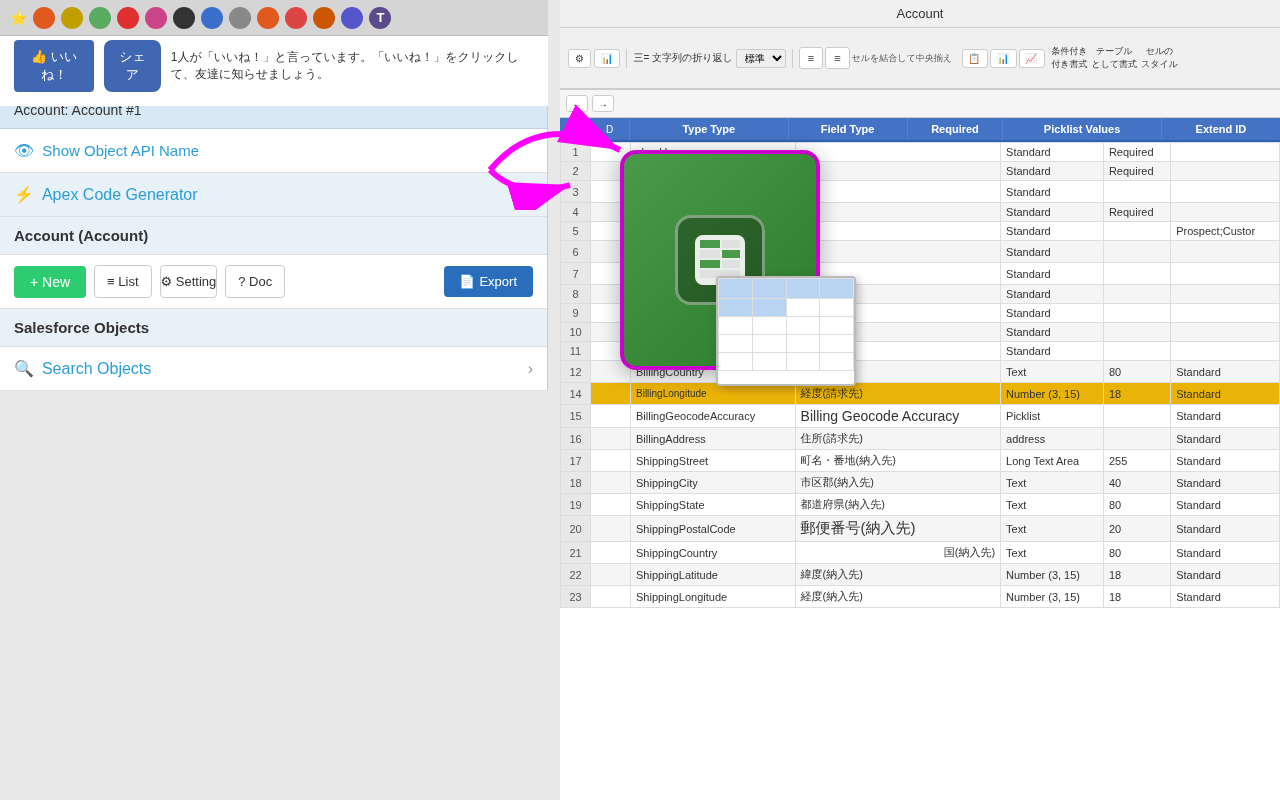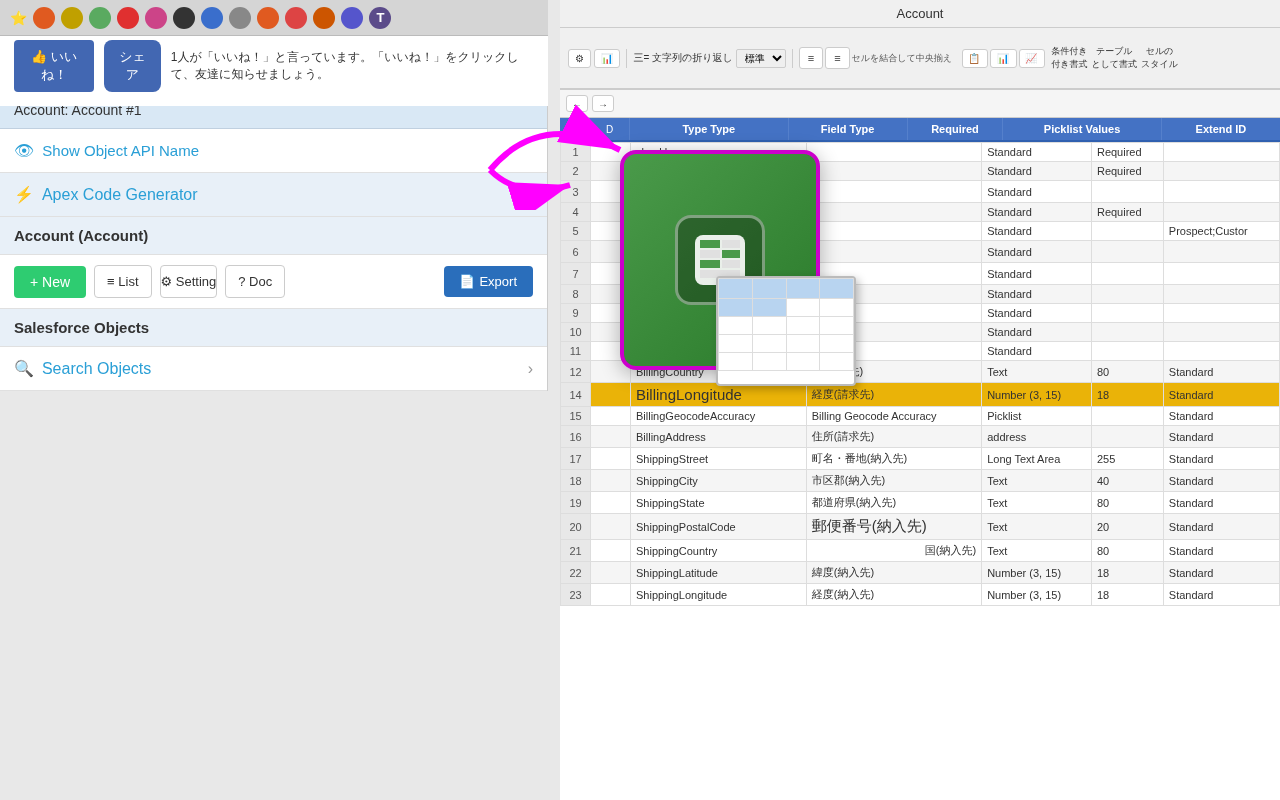--- a/index.html
+++ b/index.html
@@ -532,31 +532,31 @@
           <td style="border: 1px solid rgb(221, 221, 221); padding: 3px 5px; font-size: 11px; color: rgb(51, 51, 51); white-space: nowrap; width: 40px; text-align: center;"></td>
           <td style="border: 1px solid rgb(221, 221, 221); padding: 3px 5px; font-size: 11px; color: rgb(51, 51, 51); white-space: nowrap; text-align: left;">BillingCountry</td>
           <td style="border: 1px solid rgb(221, 221, 221); padding: 3px 5px; font-size: 11px; color: rgb(51, 51, 51); white-space: nowrap; text-align: left;">国(請求先)</td>
           <td style="border: 1px solid rgb(221, 221, 221); padding: 3px 5px; font-size: 11px; color: rgb(51, 51, 51); white-space: nowrap; text-align: left;">Text</td>
           <td style="border: 1px solid rgb(221, 221, 221); padding: 3px 5px; font-size: 11px; color: rgb(51, 51, 51); white-space: nowrap; text-align: left;">80</td>
           <td style="border: 1px solid rgb(221, 221, 221); padding: 3px 5px; font-size: 11px; color: rgb(51, 51, 51); white-space: nowrap; text-align: left;">Standard</td>
         </tr>
         <tr style="background: #eab308;">
           <td style="border: 1px solid rgb(221, 221, 221); padding: 3px 5px; font-size: 11px; color: rgb(85, 85, 85); white-space: nowrap; width: 30px; text-align: center; background: rgb(232, 232, 232);">14</td>
           <td style="border: 1px solid rgb(221, 221, 221); padding: 3px 5px; font-size: 11px; color: rgb(51, 51, 51); white-space: nowrap; width: 40px; text-align: center;"></td>
-          <td style="border: 1px solid rgb(221, 221, 221); padding: 3px 5px; font-size: 15px; color: rgb(51, 51, 51); white-space: nowrap; text-align: left;">BillingLongitude</td>
+          <td style="border: 1px solid rgb(221, 221, 221); padding: 3px 5px; font-size: 10px; color: rgb(51, 51, 51); white-space: nowrap; text-align: left;">BillingLongitude</td>
           <td style="border: 1px solid rgb(221, 221, 221); padding: 3px 5px; font-size: 11px; color: rgb(51, 51, 51); white-space: nowrap; text-align: left;">経度(請求先)</td>
           <td style="border: 1px solid rgb(221, 221, 221); padding: 3px 5px; font-size: 11px; color: rgb(51, 51, 51); white-space: nowrap; text-align: left;">Number (3, 15)</td>
           <td style="border: 1px solid rgb(221, 221, 221); padding: 3px 5px; font-size: 11px; color: rgb(51, 51, 51); white-space: nowrap; text-align: left;">18</td>
           <td style="border: 1px solid rgb(221, 221, 221); padding: 3px 5px; font-size: 11px; color: rgb(51, 51, 51); white-space: nowrap; text-align: left;">Standard</td>
         </tr>
         <tr style="background: rgb(255, 255, 255);">
           <td style="border: 1px solid rgb(221, 221, 221); padding: 3px 5px; font-size: 11px; color: rgb(85, 85, 85); white-space: nowrap; width: 30px; text-align: center; background: rgb(232, 232, 232);">15</td>
           <td style="border: 1px solid rgb(221, 221, 221); padding: 3px 5px; font-size: 11px; color: rgb(51, 51, 51); white-space: nowrap; width: 40px; text-align: center;"></td>
           <td style="border: 1px solid rgb(221, 221, 221); padding: 3px 5px; font-size: 11px; color: rgb(51, 51, 51); white-space: nowrap; text-align: left;">BillingGeocodeAccuracy</td>
-          <td style="border: 1px solid rgb(221, 221, 221); padding: 3px 5px; font-size: 11px; color: rgb(51, 51, 51); white-space: nowrap; text-align: left;">Billing Geocode Accuracy</td>
+          <td style="border: 1px solid rgb(221, 221, 221); padding: 3px 5px; font-size: 14px; color: rgb(51, 51, 51); white-space: nowrap; text-align: left;">Billing Geocode Accuracy</td>
           <td style="border: 1px solid rgb(221, 221, 221); padding: 3px 5px; font-size: 11px; color: rgb(51, 51, 51); white-space: nowrap; text-align: left;">Picklist</td>
           <td style="border: 1px solid rgb(221, 221, 221); padding: 3px 5px; font-size: 11px; color: rgb(51, 51, 51); white-space: nowrap; text-align: left;"></td>
           <td style="border: 1px solid rgb(221, 221, 221); padding: 3px 5px; font-size: 11px; color: rgb(51, 51, 51); white-space: nowrap; text-align: left;">Standard</td>
         </tr>
         <tr style="background: rgb(245, 245, 245);">
           <td style="border: 1px solid rgb(221, 221, 221); padding: 3px 5px; font-size: 11px; color: rgb(85, 85, 85); white-space: nowrap; width: 30px; text-align: center; background: rgb(232, 232, 232);">16</td>
           <td style="border: 1px solid rgb(221, 221, 221); padding: 3px 5px; font-size: 11px; color: rgb(51, 51, 51); white-space: nowrap; width: 40px; text-align: center;"></td>
           <td style="border: 1px solid rgb(221, 221, 221); padding: 3px 5px; font-size: 11px; color: rgb(51, 51, 51); white-space: nowrap; text-align: left;">BillingAddress</td>
           <td style="border: 1px solid rgb(221, 221, 221); padding: 3px 5px; font-size: 11px; color: rgb(51, 51, 51); white-space: nowrap; text-align: left;">住所(請求先)</td>
           <td style="border: 1px solid rgb(221, 221, 221); padding: 3px 5px; font-size: 11px; color: rgb(51, 51, 51); white-space: nowrap; text-align: left;">address</td>

